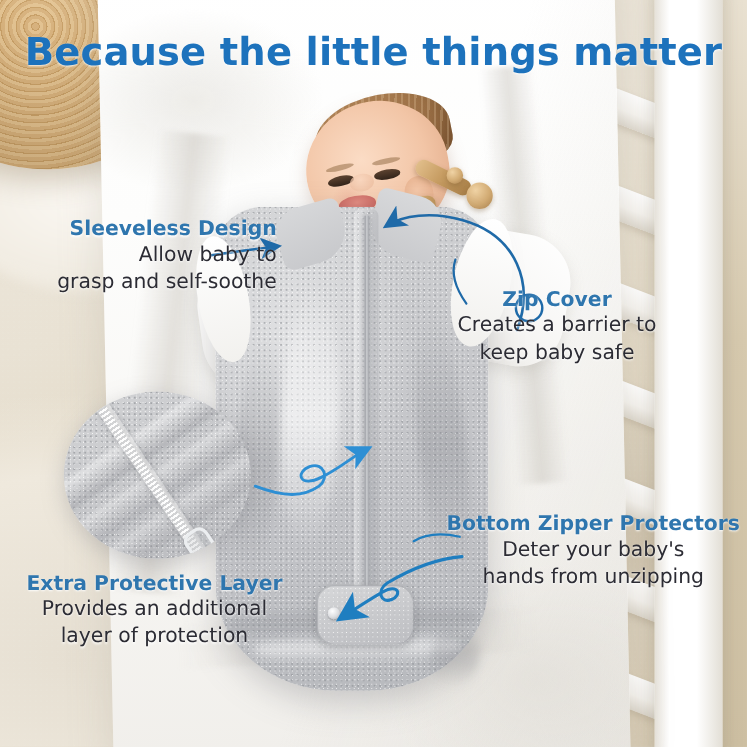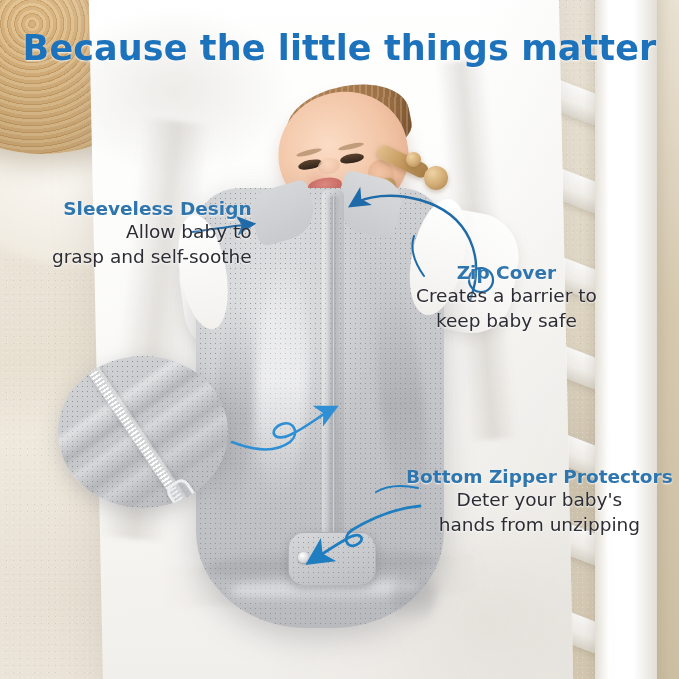--- a/index.html
+++ b/index.html
@@ -493,14 +493,19 @@
     <div class="b">Deter your baby's</div>
     <div class="b">hands from unzipping</div>
   </div>
 
   <div class="cal" id="cZip">
     <div class="h">Zip Cover</div>
     <div class="b">Creates a barrier to</div>
     <div class="b">keep baby safe</div>
   </div>
 
+  <div class="cal" id="cExtra">
+    <div class="h">Extra Protective Layer</div>
+    <div class="b">Provides an additional</div>
+    <div class="b">layer of protection</div>
+  </div>
 
 </div>
 
 </body></html>

